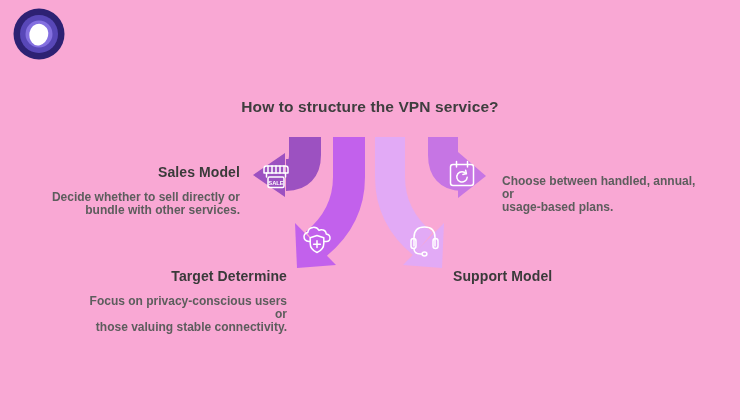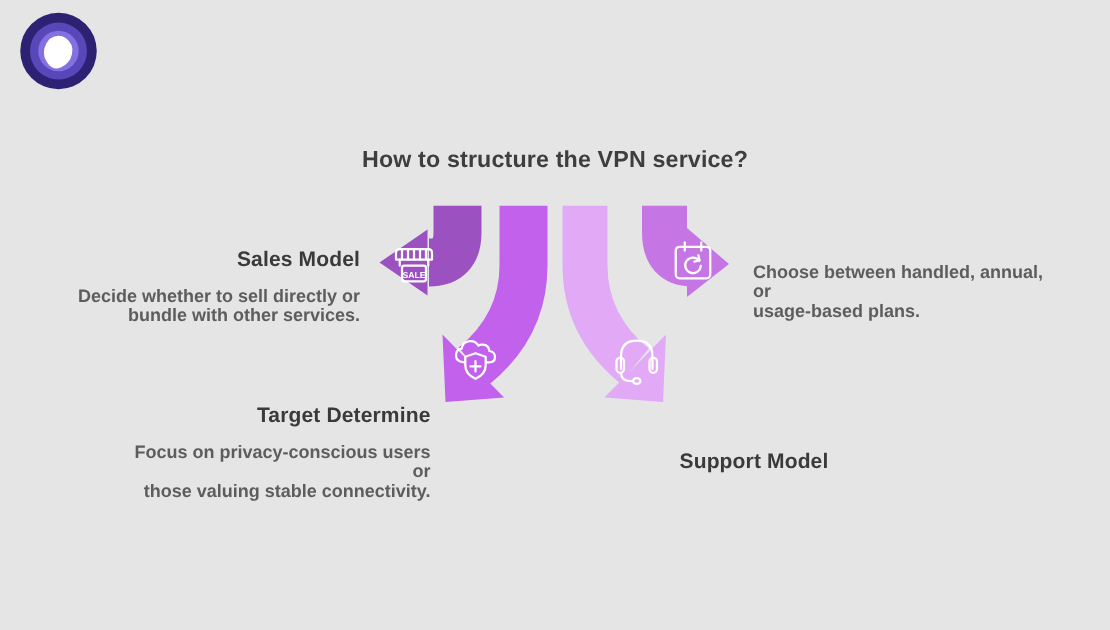--- a/index.html
+++ b/index.html
@@ -3,21 +3,21 @@
 <meta charset="utf-8">
 <style>
   * { margin: 0; padding: 0; box-sizing: border-box; }
   html, body { width: 740px; height: 420px; }
   body {
     font-family: "Liberation Sans", sans-serif;
     background: #ffffff;
     position: relative;
     overflow: hidden;
   }
-  .canvas { position: absolute; inset: 0; background: #e5e5e5; }
+  .canvas { position: absolute; inset: 0; background: #f9a8d4; }
 
   .logo { position: absolute; left: 13px; top: 8px; width: 52px; height: 52px; }
 
   .title {
     position: absolute; left: 0; right: 0; top: 97px;
     text-align: center;
     font-size: 15.5px; font-weight: bold; color: #3e3e3e;
     letter-spacing: 0.1px; line-height: 20px;
   }
 
@@ -34,21 +34,21 @@
     line-height: 13px;
     white-space: pre-line;
     font-weight: bold;
   }
   .align-right { text-align: right; }
   .align-left  { text-align: left; }
 
   .sec-sales        { left: 40px;  top: 164px; }
   .sec-subscription { left: 502px; top: 164px; }
   .sec-target       { left: 87px;  top: 268px; }
-  .sec-support      { left: 453px; top: 268px; margin-top: 31px; }
+  .sec-support      { left: 453px; top: 268px; }
 
   .icon-stroke { fill: none; stroke: #ffffff; stroke-width: 1.5; stroke-linecap: round; stroke-linejoin: round; }
 </style>
 </head>
 <body>
 
 <div class="canvas">
 
   <svg class="logo" viewBox="0 0 52 52" aria-hidden="true">
     <circle cx="26" cy="26" r="25.5" fill="#2D2173"></circle>

